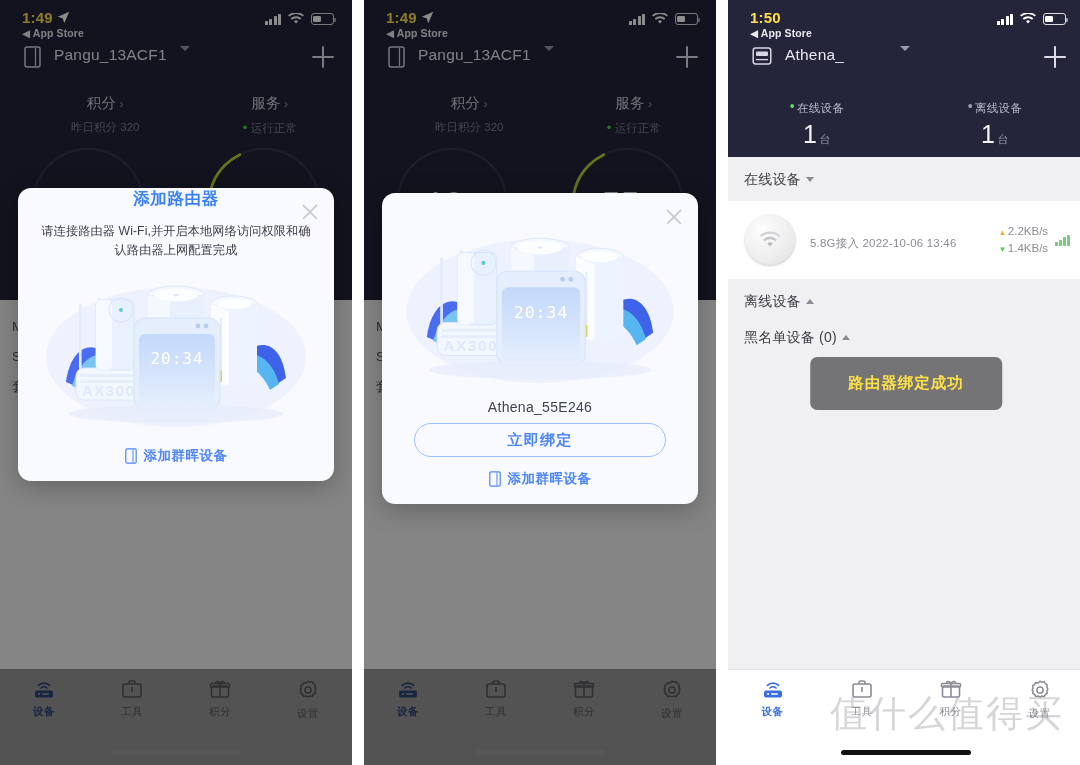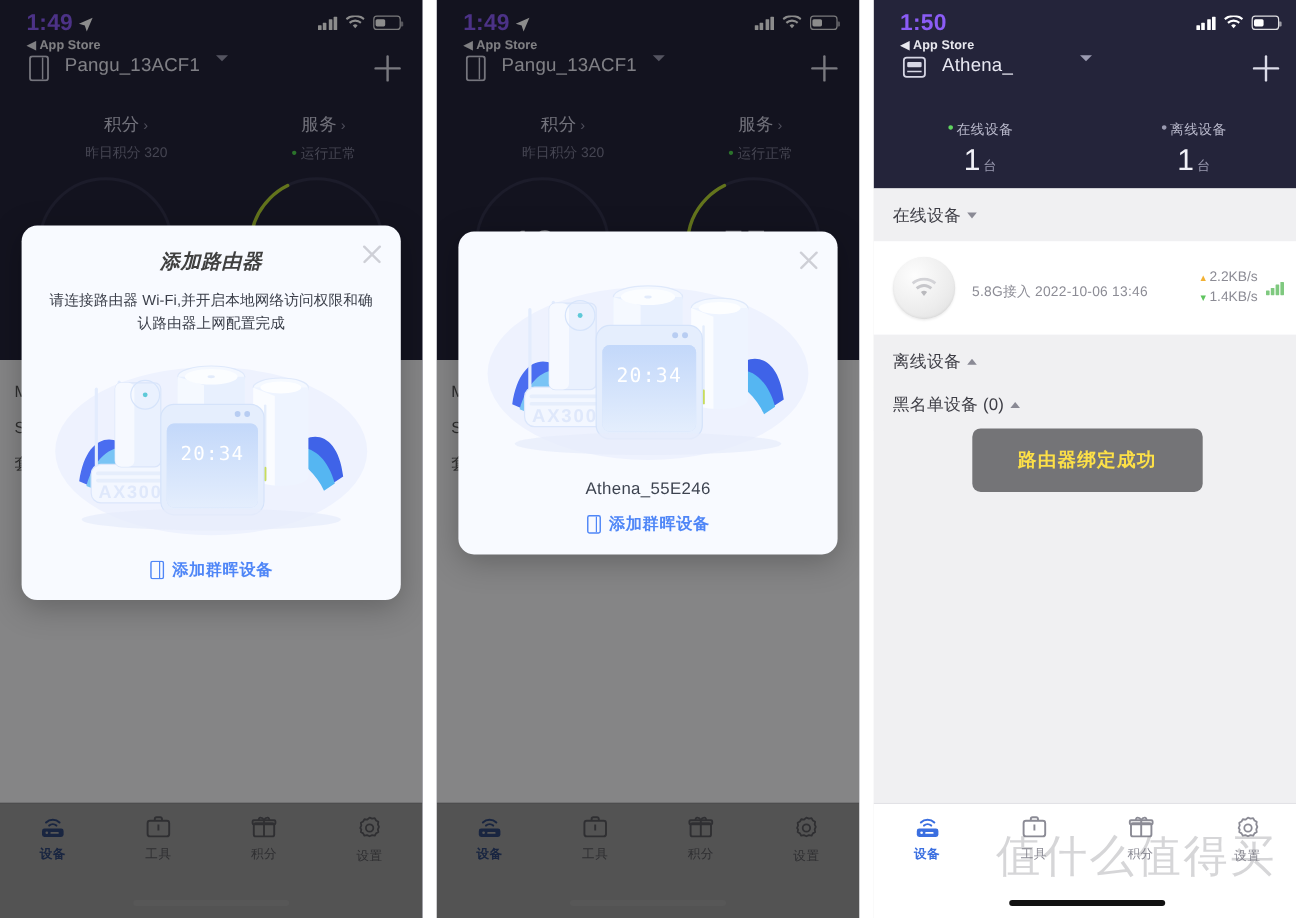--- a/index.html
+++ b/index.html
@@ -31,21 +31,21 @@
     border-bottom-right-radius: 14px;
   }
   .hero.tall { height: 300px; border-radius: 0; }
 
   .statusbar {
     display: flex; align-items: flex-start; justify-content: space-between;
     padding: 9px 18px 0 22px; height: 42px;
   }
   .sb-left { display: flex; flex-direction: column; }
   .sb-time {
-    color: #8b5cf6; font-size: 19px; font-weight: bold; letter-spacing: .2px;
+    color: #fde047; font-size: 15px; font-weight: bold; letter-spacing: .2px;
     display: flex; align-items: center; gap: 4px;
   }
   .sb-back { color: #e9e9ef; font-size: 10.5px; font-weight: bold; margin-top: 1px; letter-spacing: .1px;}
   .sb-right { display: flex; align-items: center; gap: 7px; padding-top: 4px; }
   .bars { display: flex; align-items: flex-end; gap: 1.5px; height: 11px; }
   .bars i { display:block; width: 3px; background: #fff; border-radius: .5px; }
   .bars i:nth-child(1){height:4px}.bars i:nth-child(2){height:6px}
   .bars i:nth-child(3){height:8.5px}.bars i:nth-child(4){height:11px}
   .batt {
     width: 23px; height: 11.5px; border: 1.4px solid rgba(255,255,255,.85);
@@ -96,22 +96,22 @@
     position:absolute; inset:0; background: rgba(0,0,0,.45); z-index: 20;
   }
 
   
   .modal {
     position:absolute; z-index: 30; left: 18px; right: 18px;
     background:#f8faff; border-radius: 13px; overflow:hidden;
     box-shadow: 0 6px 26px rgba(0,0,0,.25);
   }
   .modal .mtitle {
-    text-align:center; color:#404040; font-size:16.5px; font-weight:bold;
-    letter-spacing:.6px; padding-top: 19px; font-style: italic;
+    text-align:center; color:#3b82f6; font-size:16.5px; font-weight:bold;
+    letter-spacing:.6px; 
   }
   .mclose { position:absolute; right:14px; top:14px; width:20px; height:20px; opacity:.33; }
   .mclose::before,.mclose::after{content:"";position:absolute;left:0;top:9px;width:20px;height:1.6px;
     background:#7b7b86;border-radius:1px;}
   .mclose::before{transform:rotate(45deg)}.mclose::after{transform:rotate(-45deg)}
   .mdesc {
     color:#3b3f4a; font-size:12.2px; line-height:1.55; text-align:center;
     padding: 12px 18px 0 18px; letter-spacing:.1px;
   }
   .illus { height: 172px; margin: 2px 14px 0 14px; position:relative; }
@@ -514,20 +514,21 @@
                 <stop offset="1" stop-color="#e4eefd"></stop>
               </linearGradient>
             </defs>
           <text x="141" y="102" text-anchor="middle" font-family="DejaVu Sans Mono, monospace" font-size="16" fill="#ffffff" letter-spacing="1">20:34</text>
           <circle cx="162" cy="64" r="2.4" fill="#b8cdf2"></circle>
             <circle cx="170" cy="64" r="2.4" fill="#b8cdf2"></circle>
           <ellipse cx="140" cy="152" rx="108" ry="9" fill="#e7ecfb" opacity=".75"></ellipse>
         </svg>
       </div>
       <div class="mfound">Athena_55E246</div>
+      <div class="mbtn" style="margin-top:8px;">立即绑定</div>
       <div class="mlink">
         <svg class="syn-icon" viewBox="0 0 12 16">
           <rect x=".8" y=".8" width="10.4" height="14.4" rx="1.4" fill="none" stroke="#4f86f7" stroke-width="1.2"></rect>
           <line x1="8" y1="1.4" x2="8" y2="14.6" stroke="#4f86f7" stroke-width="1"></line>
         </svg>
         <span>添加群晖设备</span>
       </div>
     </div>
 
     <div class="tabbar">

